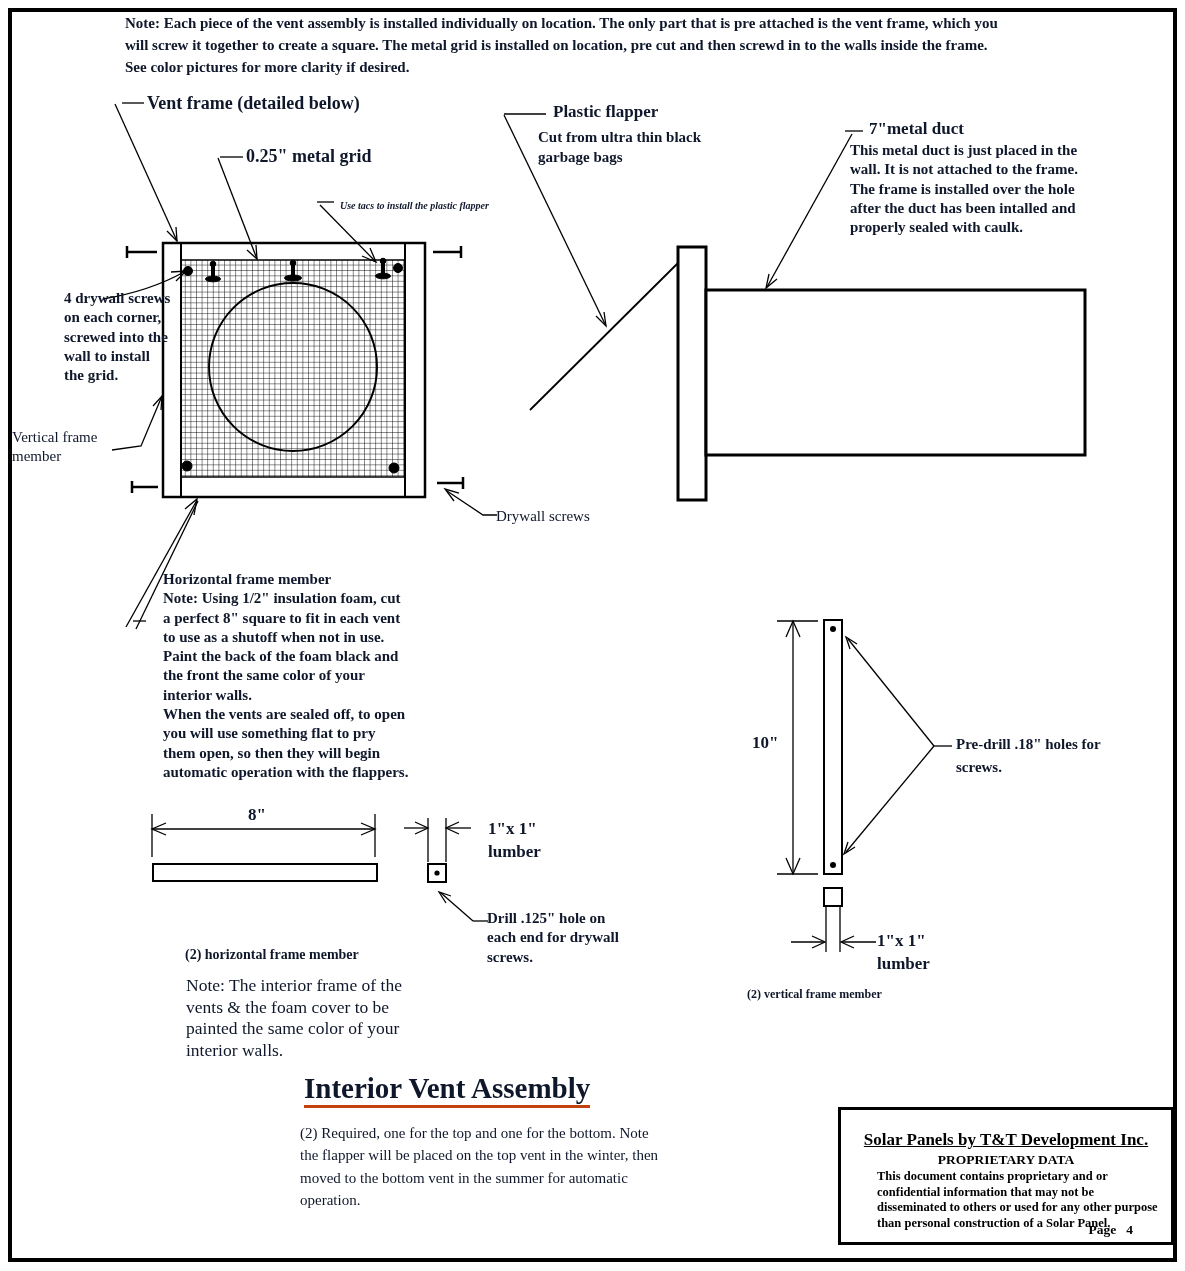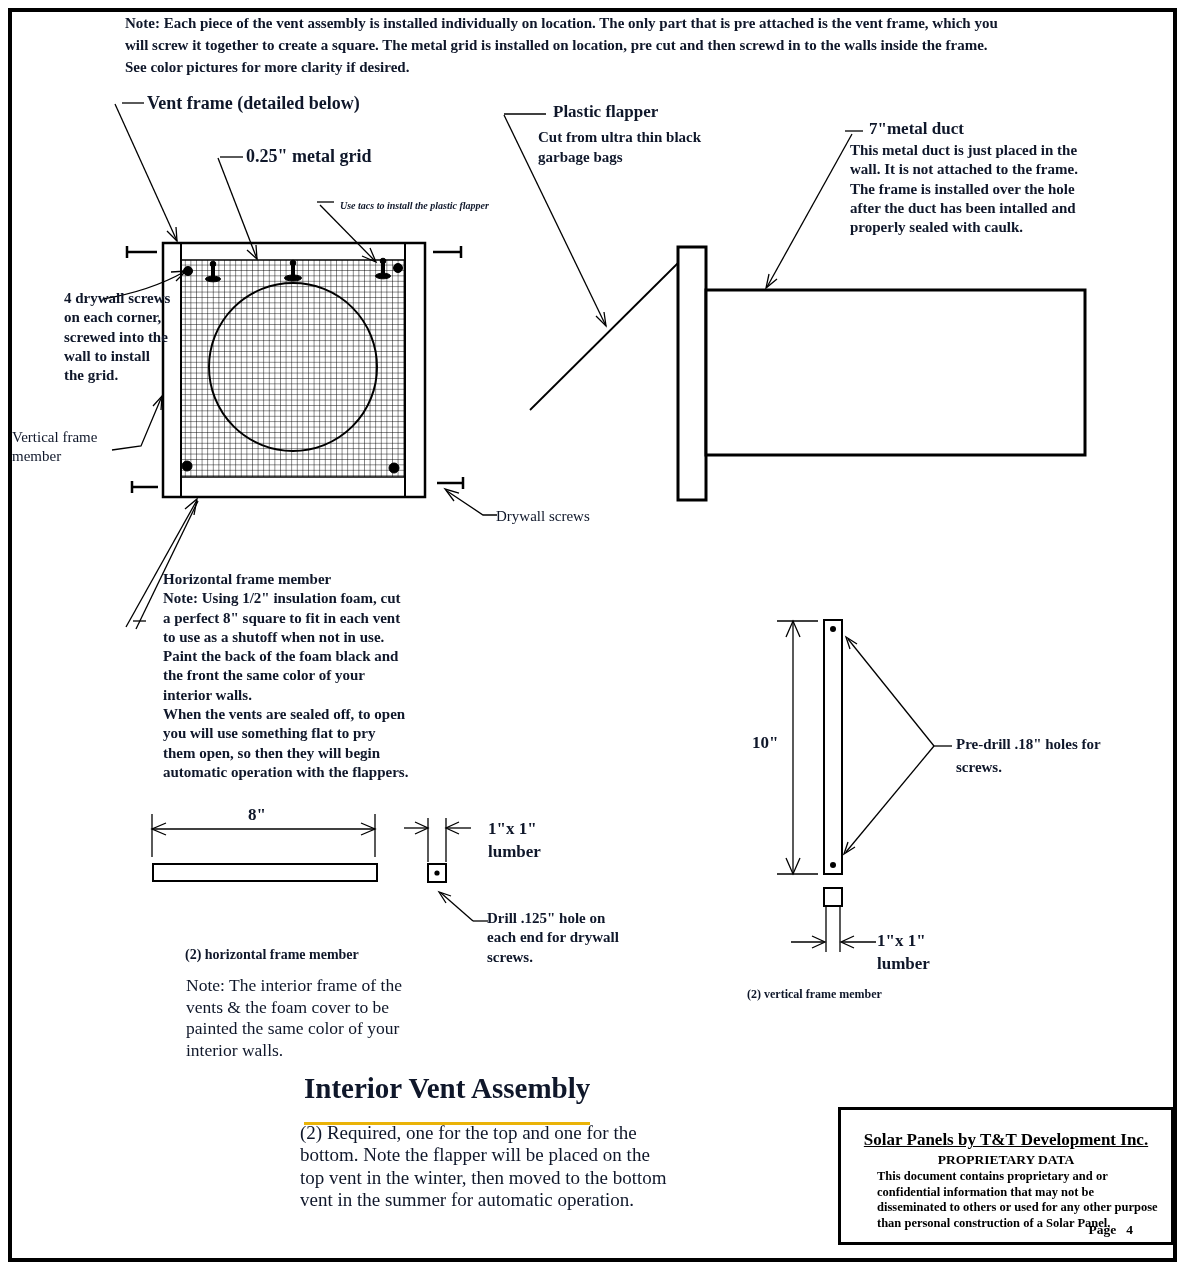--- a/index.html
+++ b/index.html
@@ -12,21 +12,21 @@
   .b{font-weight:bold;}
   .footerbox{
     position:absolute;left:838px;top:1107px;width:330px;height:132px;
     border:3px solid #000;background:#fff;
   }
   .footerbox .company{margin-top:20px;text-align:center;font-size:17px;font-weight:bold;text-decoration:underline;}
   .footerbox .prophead{text-align:center;font-size:13.5px;font-weight:bold;margin-top:2px;}
   .footerbox .propbody{font-size:12.5px;font-weight:bold;line-height:15.5px;padding:1px 6px 0 8px;margin-left:28px;}
   .footerbox .pageno{position:absolute;right:38px;bottom:4px;font-size:13.5px;font-weight:bold;}
   .pageno .gap{display:inline-block;width:10px;}
-  .title{font-size:29px;font-weight:bold;border-bottom:3px solid #eab308;padding-bottom:18px;}
+  .title{font-size:29px;font-weight:bold;border-bottom:3px solid #c2410c;padding-bottom:1px;}
 </style>
 </head>
 <body>
 
 <div id="page">
 
   <svg id="art" width="1185" height="1271" viewBox="0 0 1185 1271">
     <defs>
       <pattern id="gp" width="5.6" height="5.4" patternUnits="userSpaceOnUse">
         <path d="M5.6 0H0V5.4" fill="none" stroke="#000" stroke-width="0.9"></path>
@@ -209,21 +209,21 @@
   <div class="t b" style="left:956px;top:733px;width:185px;font-size:15px;line-height:23px;">Pre-drill .18" holes for screws.</div>
 
   <div class="t b" style="left:877px;top:929px;width:70px;font-size:17px;line-height:23px;">1"x 1" lumber</div>
 
   <div class="t b" style="left:747px;top:987px;font-size:12px;">(2) vertical frame member</div>
 
   <div class="t" style="left:304px;top:1072px;">
     <span class="title">Interior Vent Assembly</span>
   </div>
 
-  <div class="t" style="left:300px;top:1122px;width:368px;font-size:19px;line-height:22.3px;">(2) Required, one for the top and one for the bottom.  Note the flapper will be placed on the top vent in the winter, then moved to the bottom vent in the summer for automatic operation.</div>
+  <div class="t" style="left:300px;top:1122px;width:368px;font-size:15px;line-height:22.3px;">(2) Required, one for the top and one for the bottom.  Note the flapper will be placed on the top vent in the winter, then moved to the bottom vent in the summer for automatic operation.</div>
 
   <div class="footerbox">
     <div class="company">Solar Panels by T&amp;T Development Inc.</div>
     <div class="prophead">PROPRIETARY DATA</div>
     <div class="propbody">This document contains proprietary and or confidential information that may not be disseminated  to others or used for any other purpose than personal construction of a Solar Panel.</div>
     <div class="pageno">
       <span>Page</span><span class="gap"></span><span>4</span>
     </div>
   </div>
 

